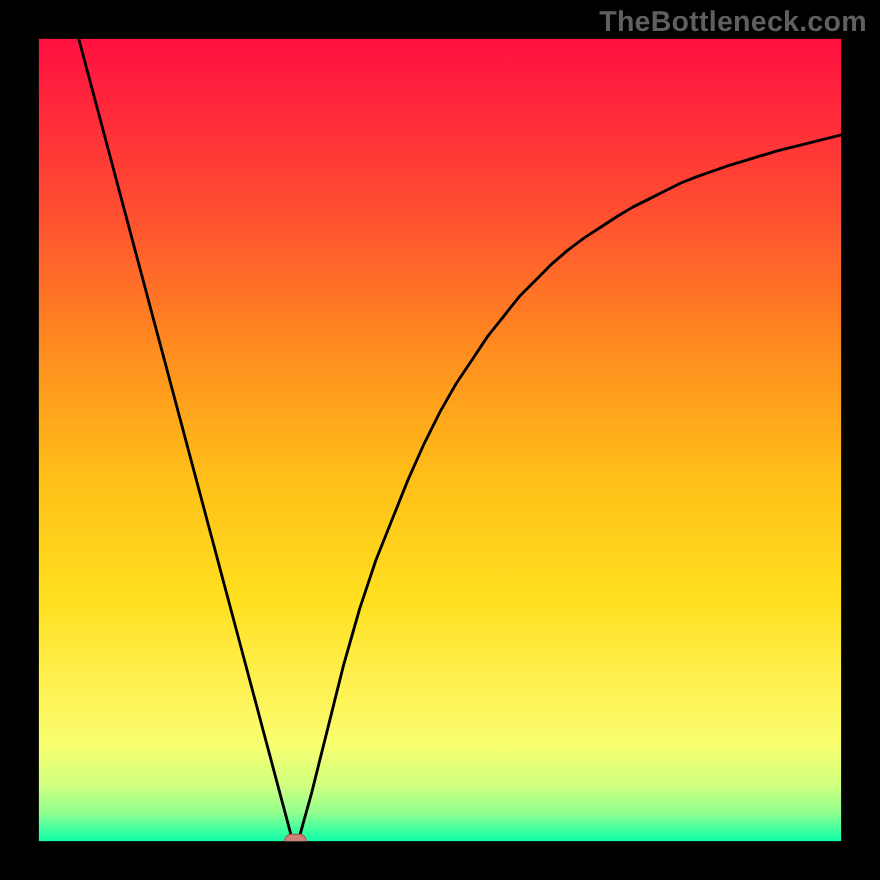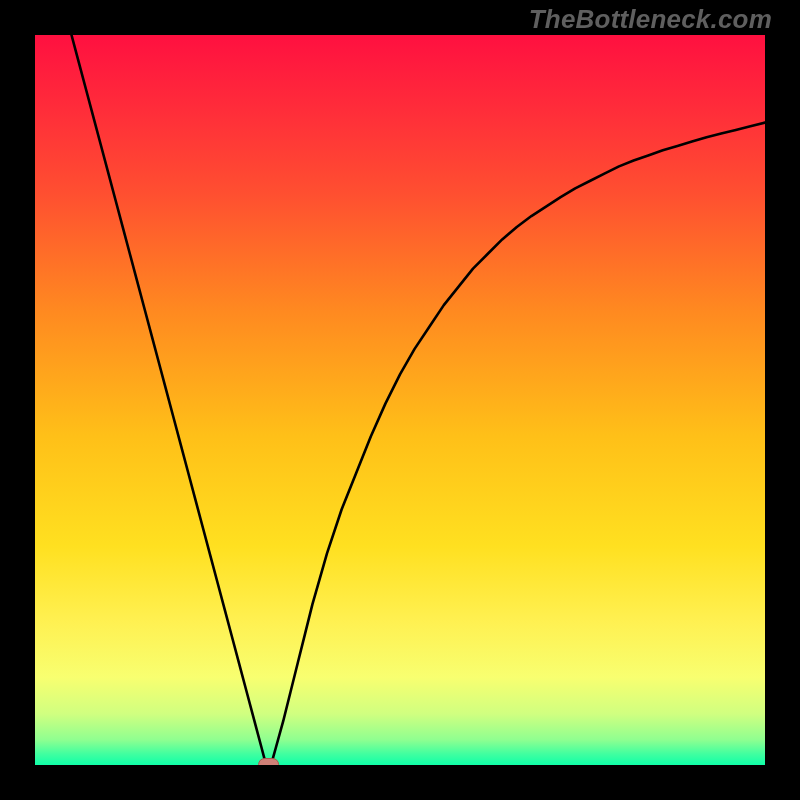--- a/index.html
+++ b/index.html
@@ -28,28 +28,27 @@
     position: absolute;
     left: 0;
     top: 0;
     width: 730px;
     height: 730px;
     display: block;
   }
   .watermark {
     position: absolute;
     top: 4px;
-    right: 28px;
+    right: 12px;
     color: #5f5f5f;
     font-family: Arial, Helvetica, sans-serif;
     font-weight: bold;
     font-size: 26px;
     letter-spacing: 0.2px;
     user-select: none;
-    font-style: italic;
   }
 </style>
 </head>
 <body>
 
 <div class="frame">
 
   <div class="plot-area">
     <svg class="plot-svg" viewBox="0 0 730 730" preserveAspectRatio="none">
       <defs>

